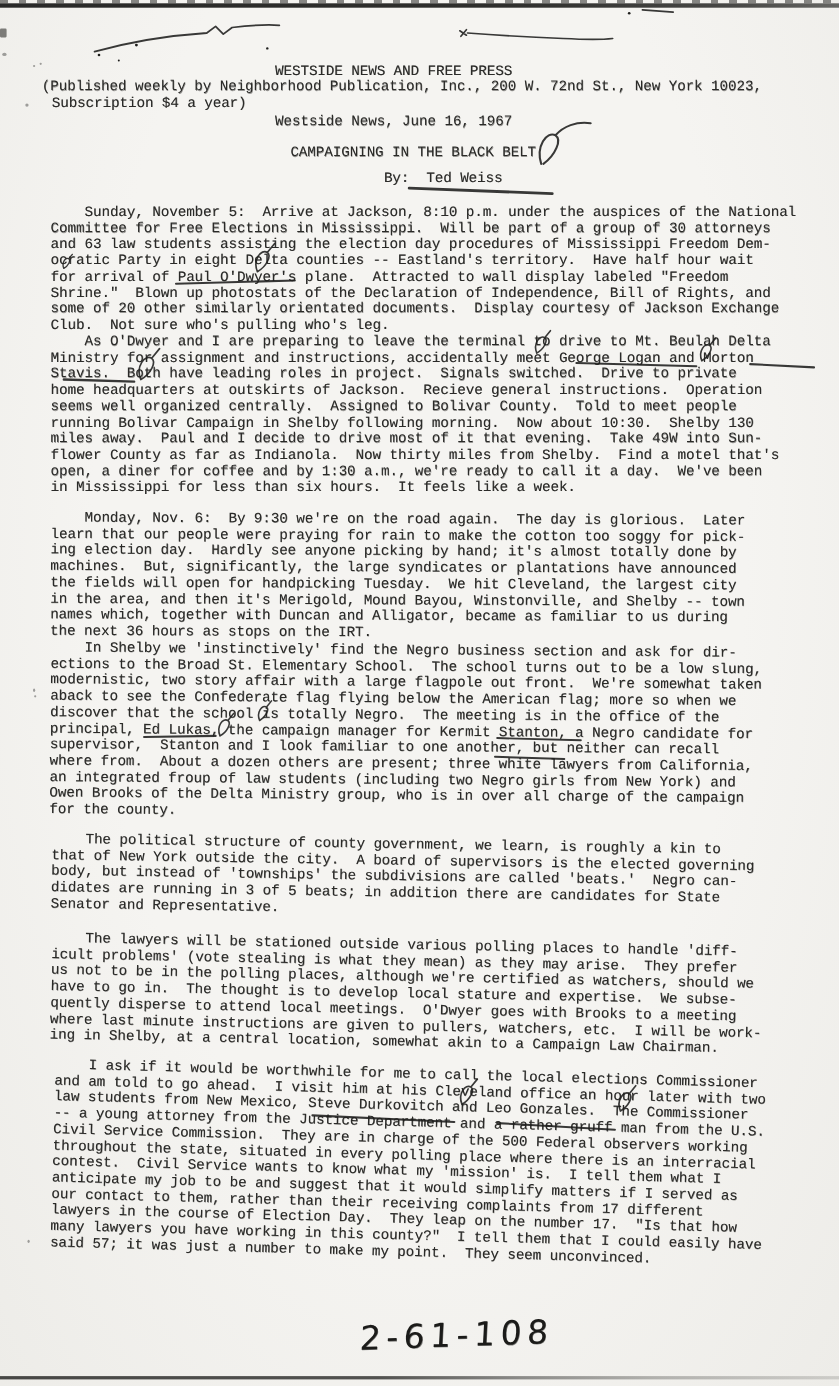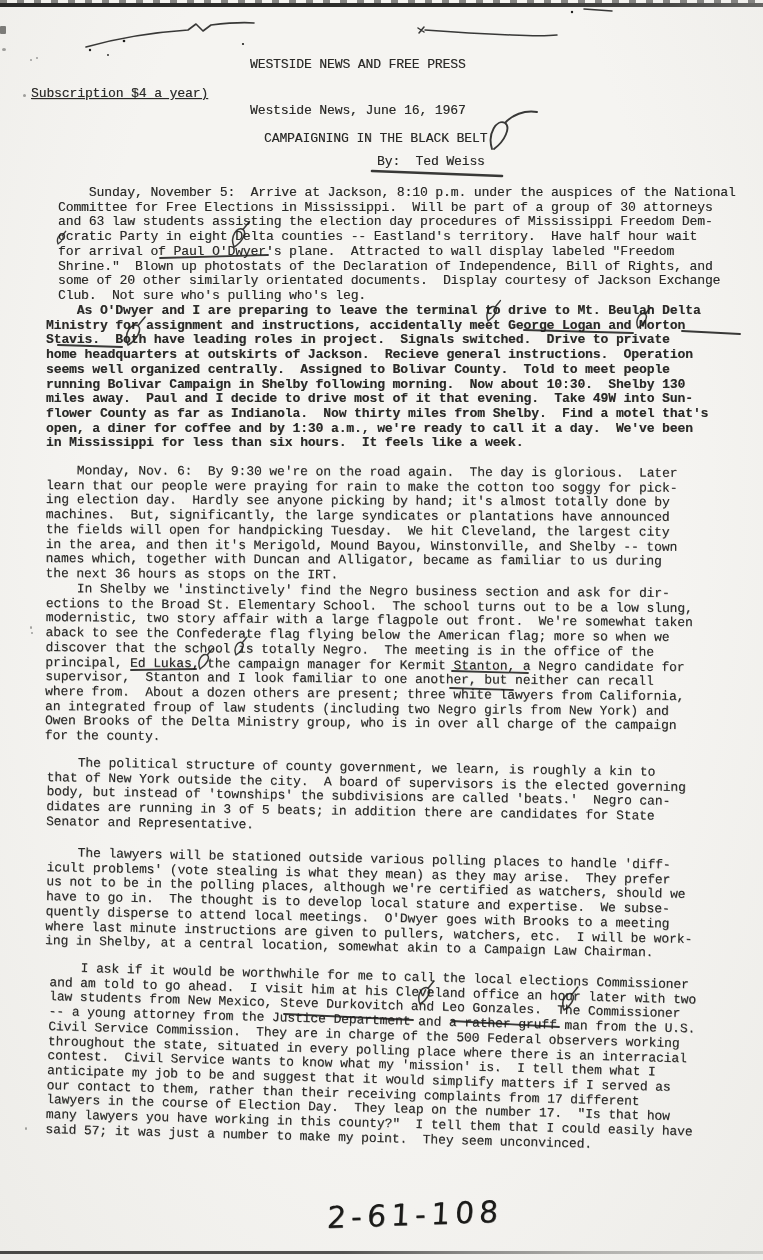--- a/index.html
+++ b/index.html
@@ -41,35 +41,36 @@
 </head>
 <body>
 
 <div class="page">
 
   <div class="film-dashes-top"></div>
   <div class="film-line-top"></div>
   <div class="film-line-bottom"></div>
 
   <div class="t" style="left:250px;top:58px;">WESTSIDE NEWS AND FREE PRESS</div>
-  <div class="t" style="left:31px;top:87px;text-decoration:underline;">Subscription $4 a year)</div>
+  <div class="t" style="left:38px;top:72px;">(Published weekly by Neighborhood Publication, Inc., 200 W. 72nd St., New York 10023,</div>
+  <div class="t" style="left:47px;top:87px;">Subscription $4 a year)</div>
   <div class="t" style="left:250px;top:104px;">Westside News, June 16, 1967</div>
 
   <div class="t" style="left:264px;top:132px;">CAMPAIGNING IN THE BLACK BELT</div>
-  <div class="t" style="left:377px;top:155px;">By:  Ted Weiss</div>
+  <div class="t" style="left:349px;top:155px;">By:  Ted Weiss</div>
 
-  <div class="t" style="left:46px;top:186px;margin-left:12px;">    Sunday, November 5:  Arrive at Jackson, 8:10 p.m. under the auspices of the National
+  <div class="t" style="left:46px;top:186px;">    Sunday, November 5:  Arrive at Jackson, 8:10 p.m. under the auspices of the National
 Committee for Free Elections in Mississippi.  Will be part of a group of 30 attorneys
 and 63 law students assisting the election day procedures of Mississippi Freedom Dem-
 ocratic Party in eight Delta counties -- Eastland's territory.  Have half hour wait
 for arrival of Paul O'Dwyer's plane.  Attracted to wall display labeled "Freedom
 Shrine."  Blown up photostats of the Declaration of Independence, Bill of Rights, and
 some of 20 other similarly orientated documents.  Display courtesy of Jackson Exchange
 Club.  Not sure who's pulling who's leg.</div>
-  <div class="t" style="left:46px;top:304px;font-weight:bold;">    As O'Dwyer and I are preparing to leave the terminal to drive to Mt. Beulah Delta
+  <div class="t" style="left:46px;top:304px;">    As O'Dwyer and I are preparing to leave the terminal to drive to Mt. Beulah Delta
 Ministry for assignment and instructions, accidentally meet George Logan and Morton
 Stavis.  Both have leading roles in project.  Signals switched.  Drive to private
 home headquarters at outskirts of Jackson.  Recieve general instructions.  Operation
 seems well organized centrally.  Assigned to Bolivar County.  Told to meet people
 running Bolivar Campaign in Shelby following morning.  Now about 10:30.  Shelby 130
 miles away.  Paul and I decide to drive most of it that evening.  Take 49W into Sun-
 flower County as far as Indianola.  Now thirty miles from Shelby.  Find a motel that's
 open, a diner for coffee and by 1:30 a.m., we're ready to call it a day.  We've been
 in Mississippi for less than six hours.  It feels like a week.</div>
   <div class="t r025" style="left:46px;top:464px;">    Monday, Nov. 6:  By 9:30 we're on the road again.  The day is glorious.  Later

